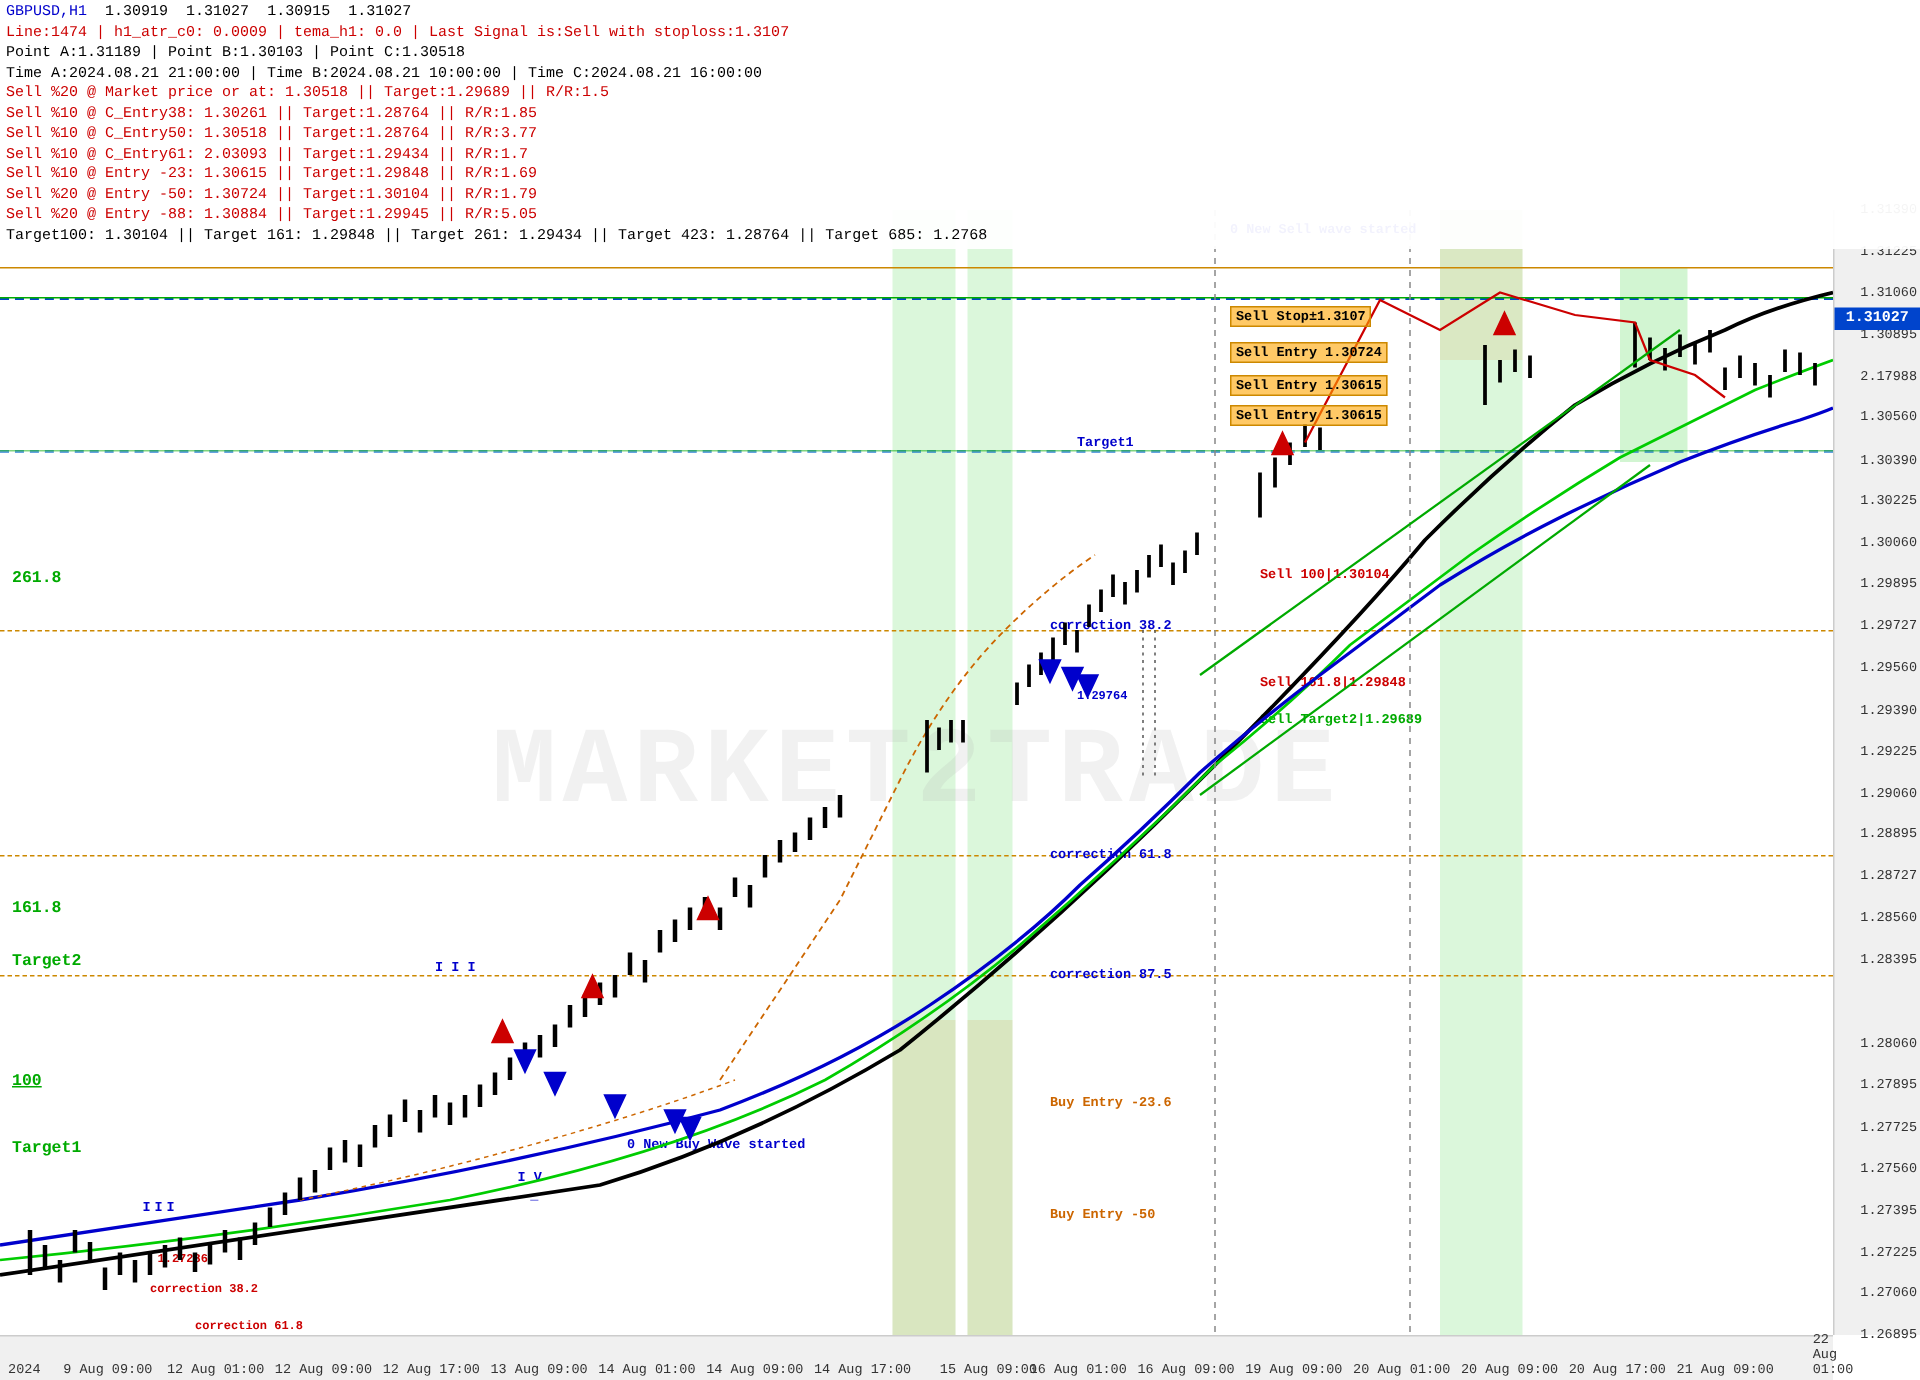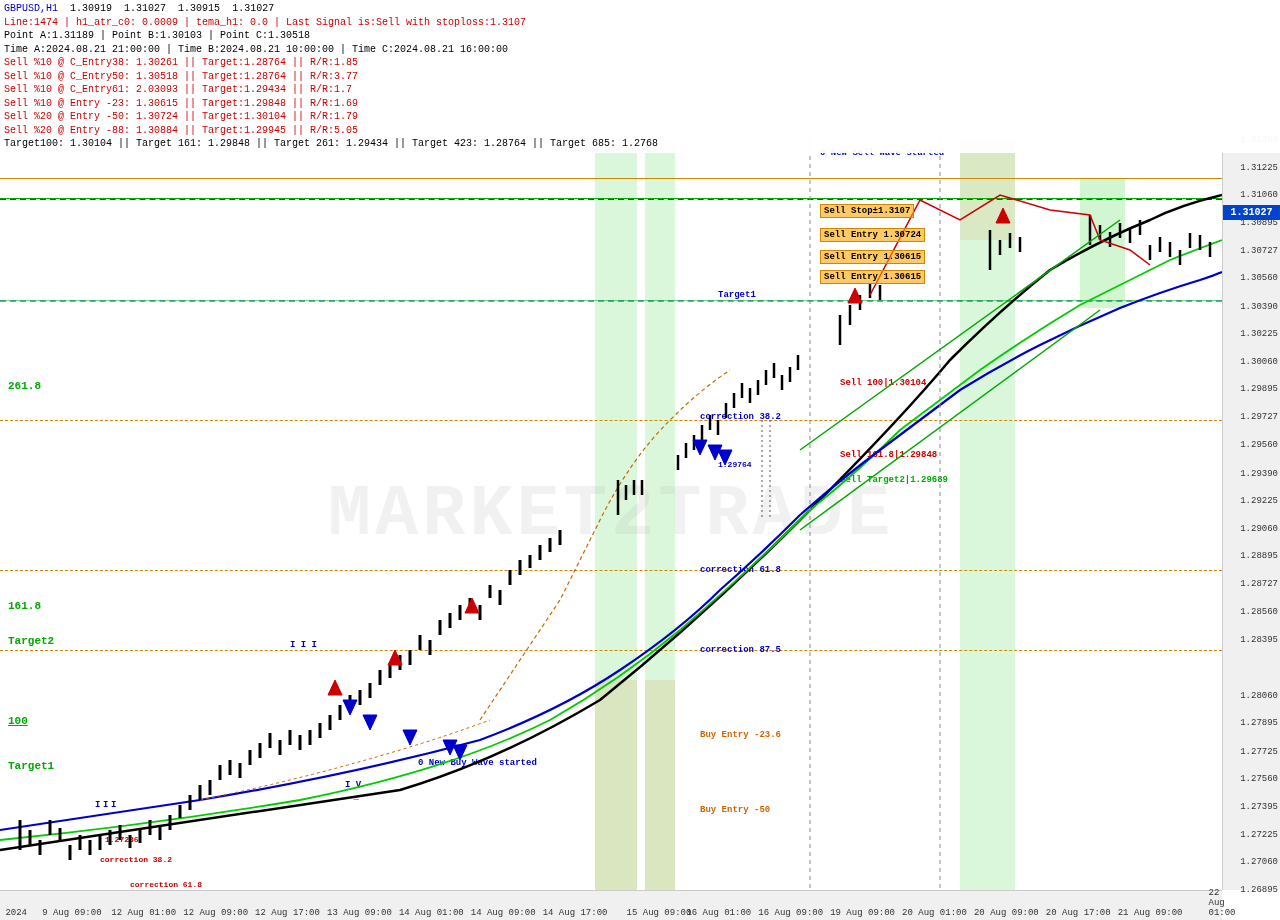--- a/index.html
+++ b/index.html
@@ -200,20 +200,21 @@
     <div class="info-line">
       <span class="info-blue">GBPUSD,H1</span>
       &nbsp;<span>1.30919</span>
       &nbsp;<span>1.31027</span>
       &nbsp;<span>1.30915</span>
       &nbsp;<span>1.31027</span>
     </div>
     <div class="info-line info-red">Line:1474 | h1_atr_c0: 0.0009 | tema_h1: 0.0 | Last Signal is:Sell with stoploss:1.3107</div>
     <div class="info-line">Point A:1.31189 | Point B:1.30103 | Point C:1.30518</div>
     <div class="info-line">Time A:2024.08.21 21:00:00 | Time B:2024.08.21 10:00:00 | Time C:2024.08.21 16:00:00</div>
+    <div class="info-line info-red">Sell %20 @ Market price or at: 1.30518 || Target:1.29689 || R/R:1.5</div>
     <div class="info-line info-red">Sell %10 @ C_Entry38: 1.30261 || Target:1.28764 || R/R:1.85</div>
     <div class="info-line info-red">Sell %10 @ C_Entry50: 1.30518 || Target:1.28764 || R/R:3.77</div>
     <div class="info-line info-red">Sell %10 @ C_Entry61: 2.03093 || Target:1.29434 || R/R:1.7</div>
     <div class="info-line info-red">Sell %10 @ Entry -23: 1.30615 || Target:1.29848 || R/R:1.69</div>
     <div class="info-line info-red">Sell %20 @ Entry -50: 1.30724 || Target:1.30104 || R/R:1.79</div>
     <div class="info-line info-red">Sell %20 @ Entry -88: 1.30884 || Target:1.29945 || R/R:5.05</div>
     <div class="info-line">Target100: 1.30104 || Target 161: 1.29848 || Target 261: 1.29434 || Target 423: 1.28764 || Target 685: 1.2768</div>
   </div>
 
   <div id="chart-area">
@@ -449,21 +450,21 @@
 
   </div>
 
   <div id="price-scale">
 
     <div class="current-price-box badge-blue" style="top:65px; right:0; left:0; transform:none; text-align:center;">1.31027</div>
   <div class="price-label" style="top: 0px;">1.31390</div>
       <div class="price-label" style="top: 27.5306px;">1.31225</div>
       <div class="price-label" style="top: 55.0612px;">1.31060</div>
       <div class="price-label" style="top: 82.5918px;">1.30895</div>
-      <div class="price-label" style="top: 110.623px;">1.30727</div>
+      <div class="price-label" style="top: 110.623px;">2.17988</div>
       <div class="price-label" style="top: 138.487px;">1.30560</div>
       <div class="price-label" style="top: 166.852px;">1.30390</div>
       <div class="price-label" style="top: 194.383px;">1.30225</div>
       <div class="price-label" style="top: 221.913px;">1.30060</div>
       <div class="price-label" style="top: 249.444px;">1.29895</div>
       <div class="price-label" style="top: 277.475px;">1.29727</div>
       <div class="price-label" style="top: 305.339px;">1.29560</div>
       <div class="price-label" style="top: 333.704px;">1.29390</div>
       <div class="price-label" style="top: 361.235px;">1.29225</div>
       <div class="price-label" style="top: 388.765px;">1.29060</div>

